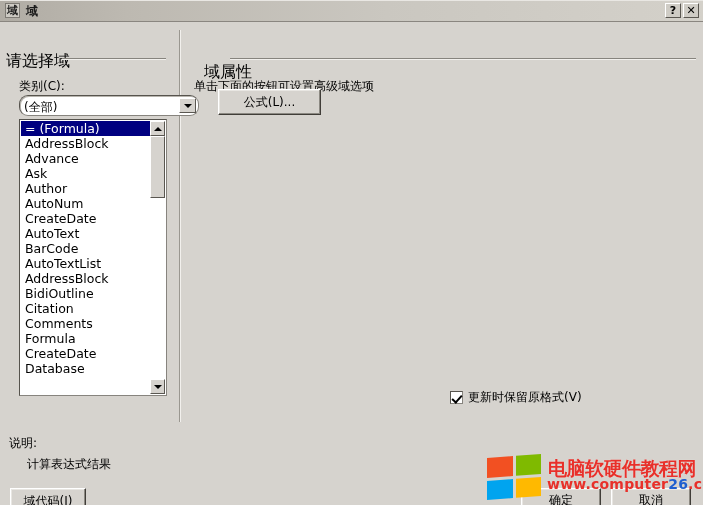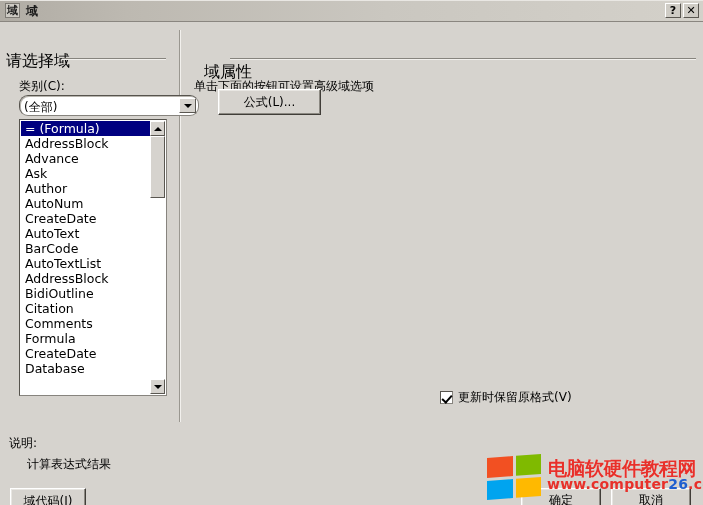--- a/index.html
+++ b/index.html
@@ -389,21 +389,21 @@
       </div>
     </div>
 
     <div class="grp-label" style="left:204px; top:29px;margin-top:11px;">域属性</div>
     <div class="grp-rule" style="left:230px; top:36px; width:466px;"></div>
 
     <div class="lbl" style="left:194px; top:56px;font-family:Liberation Mono, monospace;">单击下面的按钮可设置高级域选项</div>
 
     <div class="btn" style="left:218px; top:67px; width:103px; height:26px;">公式(L)...</div>
 
-    <div class="chkrow" style="left:440px; top:367px;">
+    <div class="chkrow" style="left:450px; top:367px;">
       <span class="chkbox on"></span>
       <span>更新时保留原格式(V)</span>
     </div>
 
     <div class="lbl" style="left:9px; top:413px;">说明:</div>
     <div class="lbl" style="left:27px; top:434px;">计算表达式结果</div>
 
     <div class="btn" style="left:10px; top:466px; width:76px; height:26px;">域代码(I)</div>
 
     <div class="btn" style="left:521px; top:466px; width:80px; height:25px;">确定</div>

